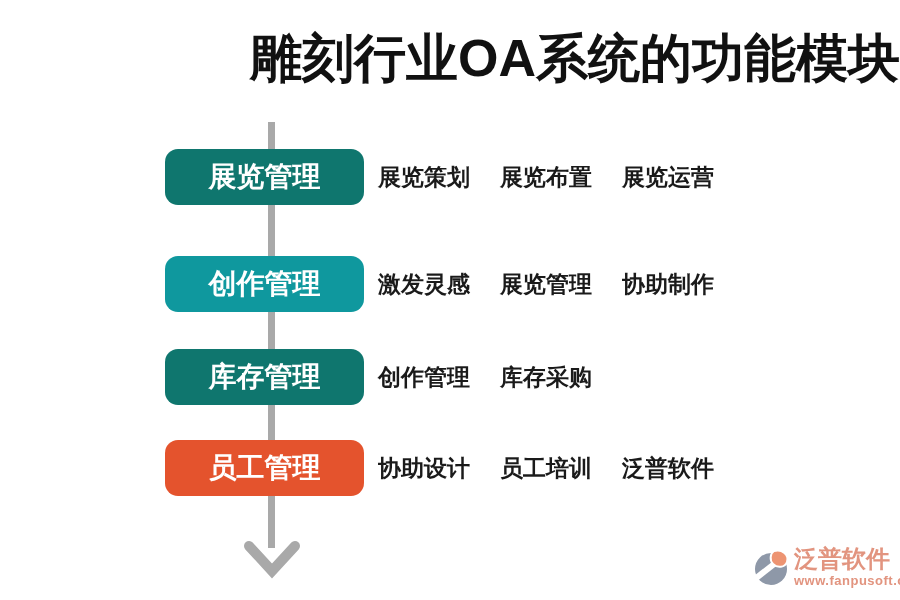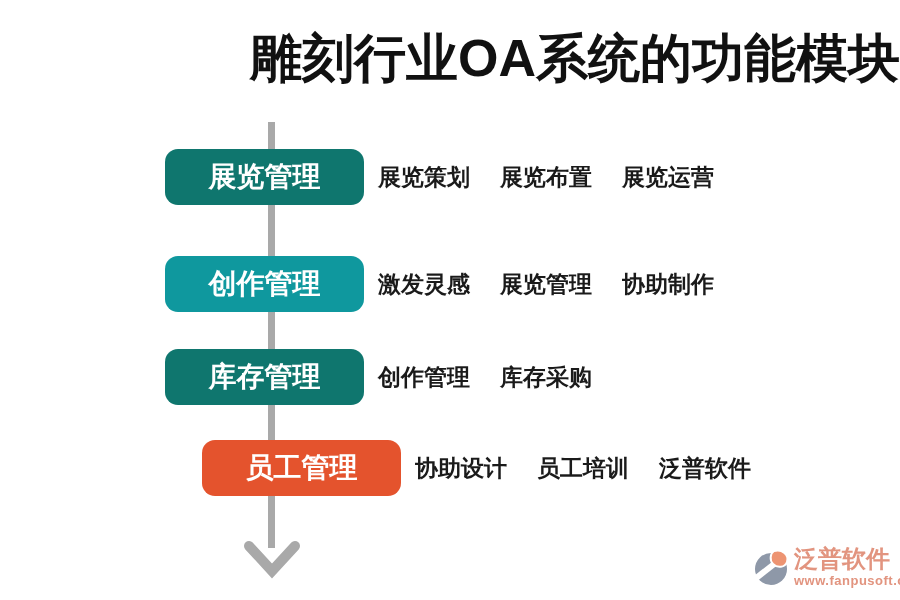--- a/index.html
+++ b/index.html
@@ -81,21 +81,21 @@
     <div class="module-box" style="background: #0f766e;">
       <span>库存管理</span>
     </div>
     <div class="items">
       <span class="item">创作管理</span>
       <span class="item">库存采购</span>
     </div>
   </div>
 
   <div class="row" style="top:440px">
-    <div class="module-box" style="background: rgb(228, 83, 45); margin-left: 37px;">
+    <div class="module-box" style="background: rgb(228, 83, 45);">
       <span>员工管理</span>
     </div>
     <div class="items">
       <span class="item">协助设计</span>
       <span class="item">员工培训</span>
       <span class="item">泛普软件</span>
     </div>
   </div>
 
   <div class="footer">

